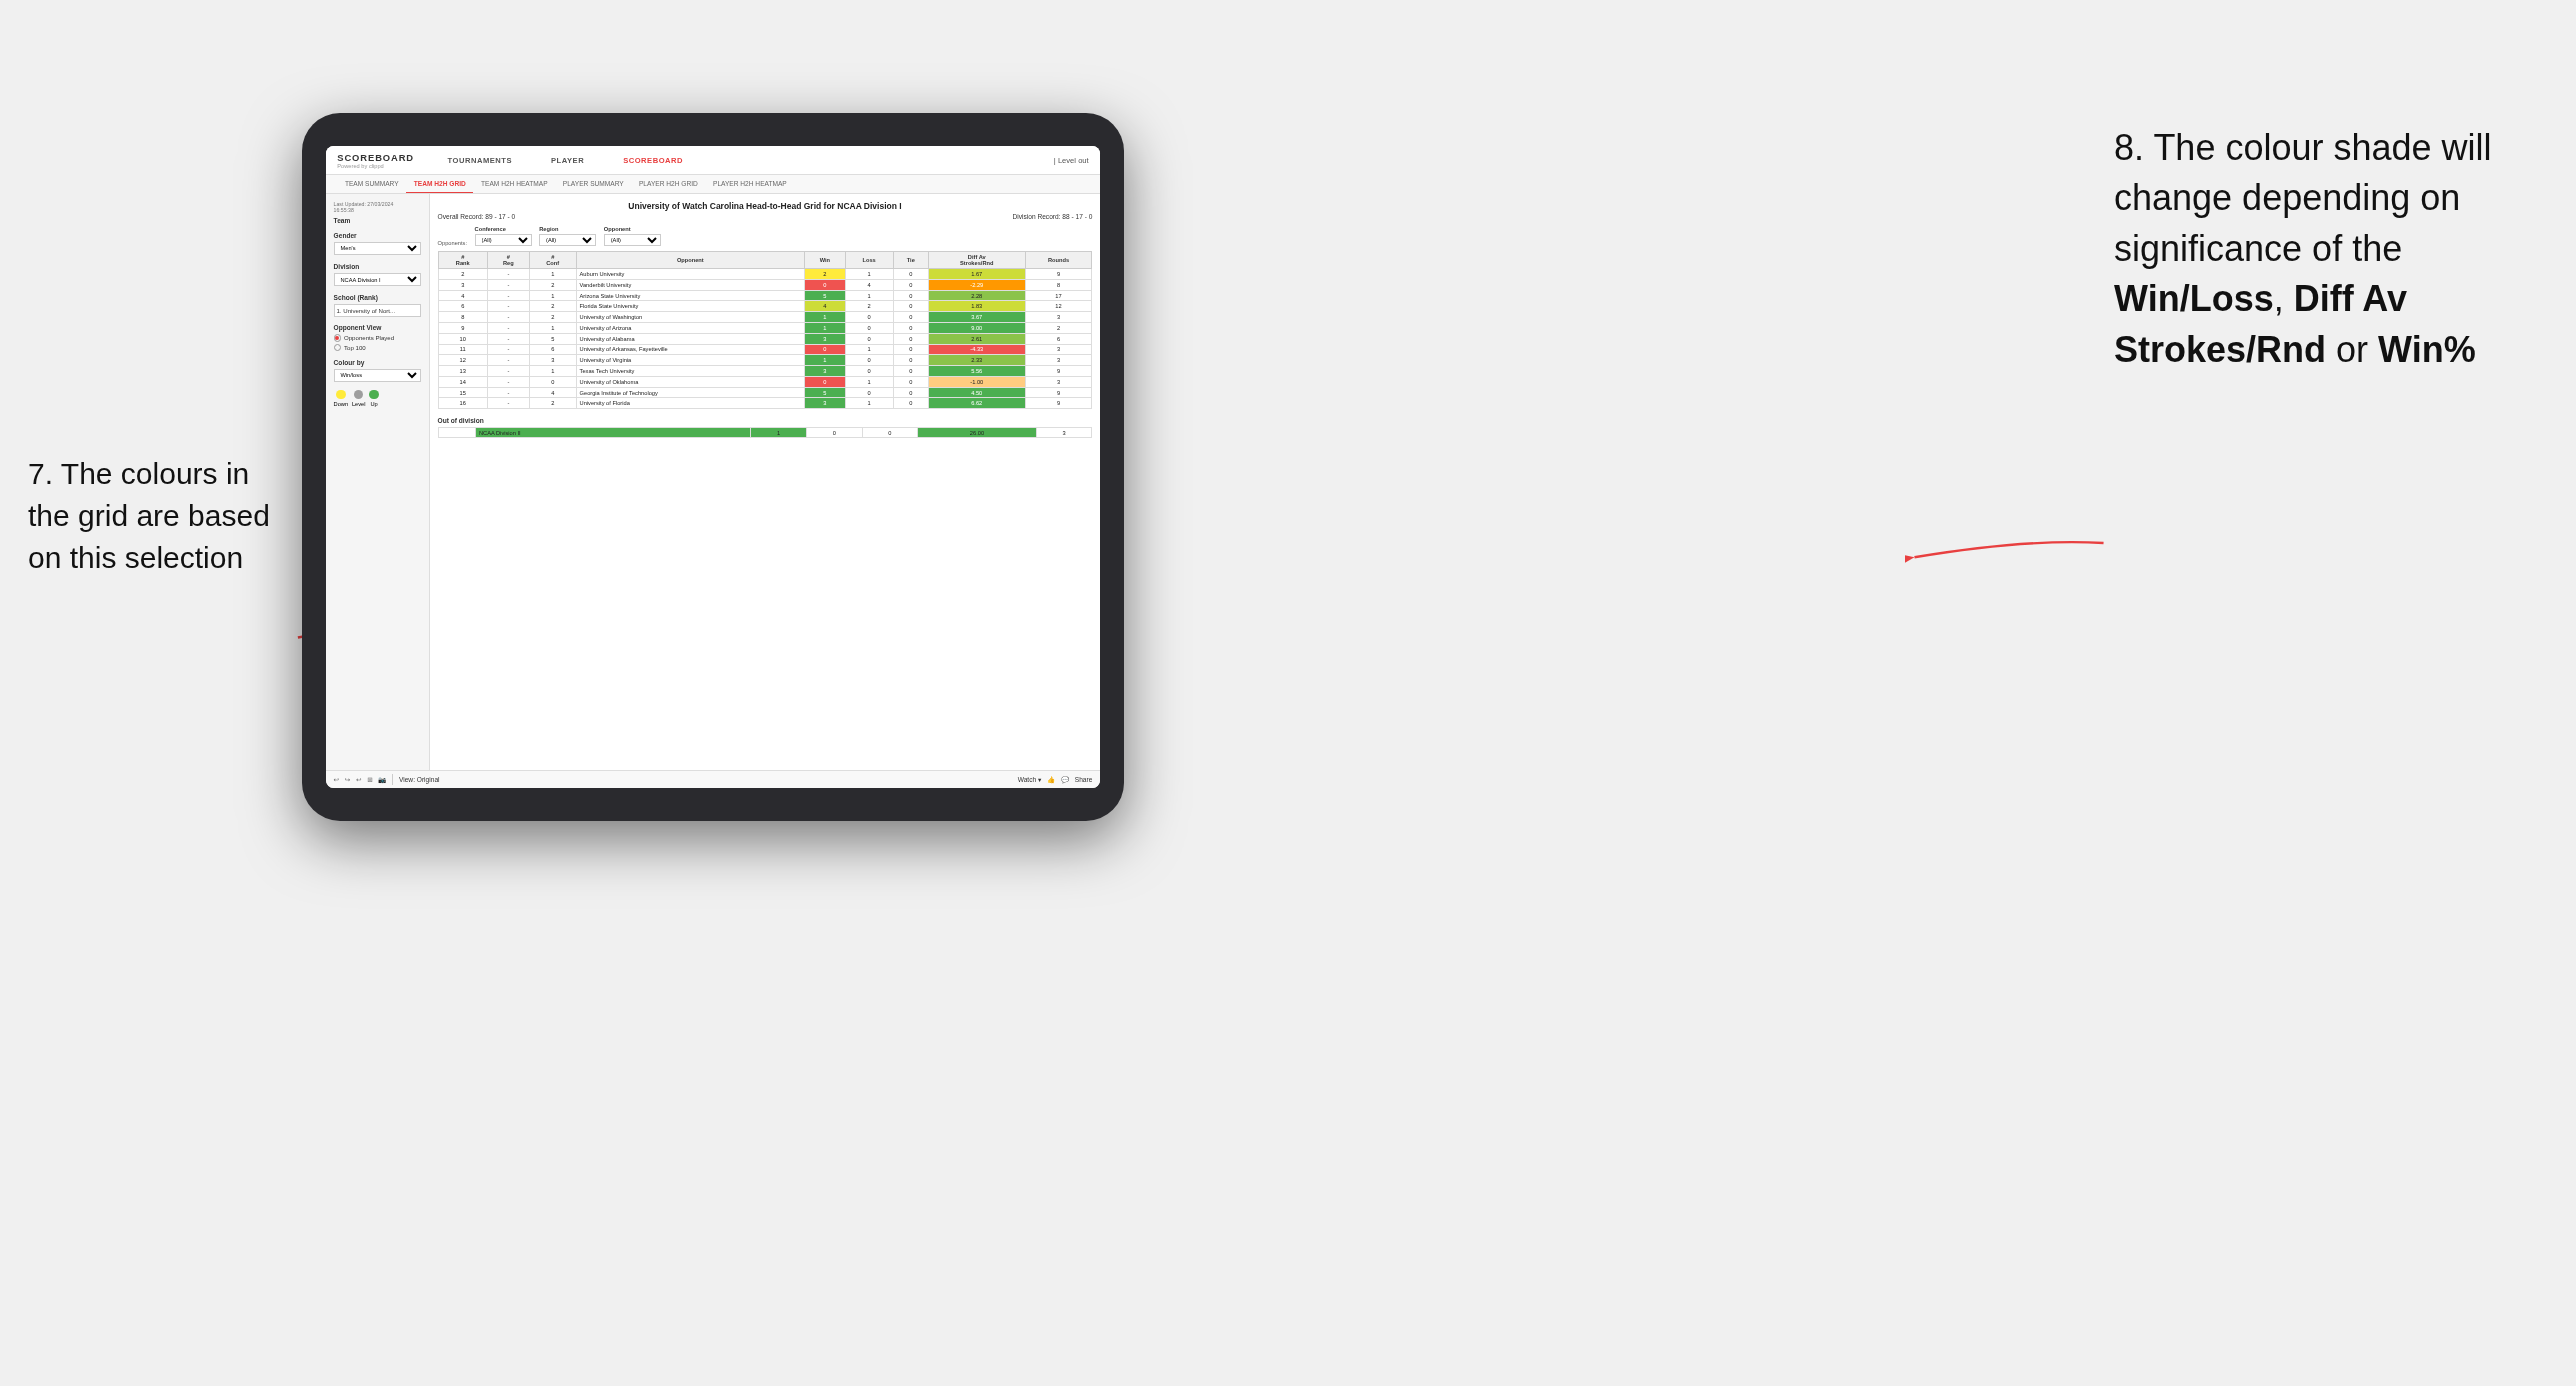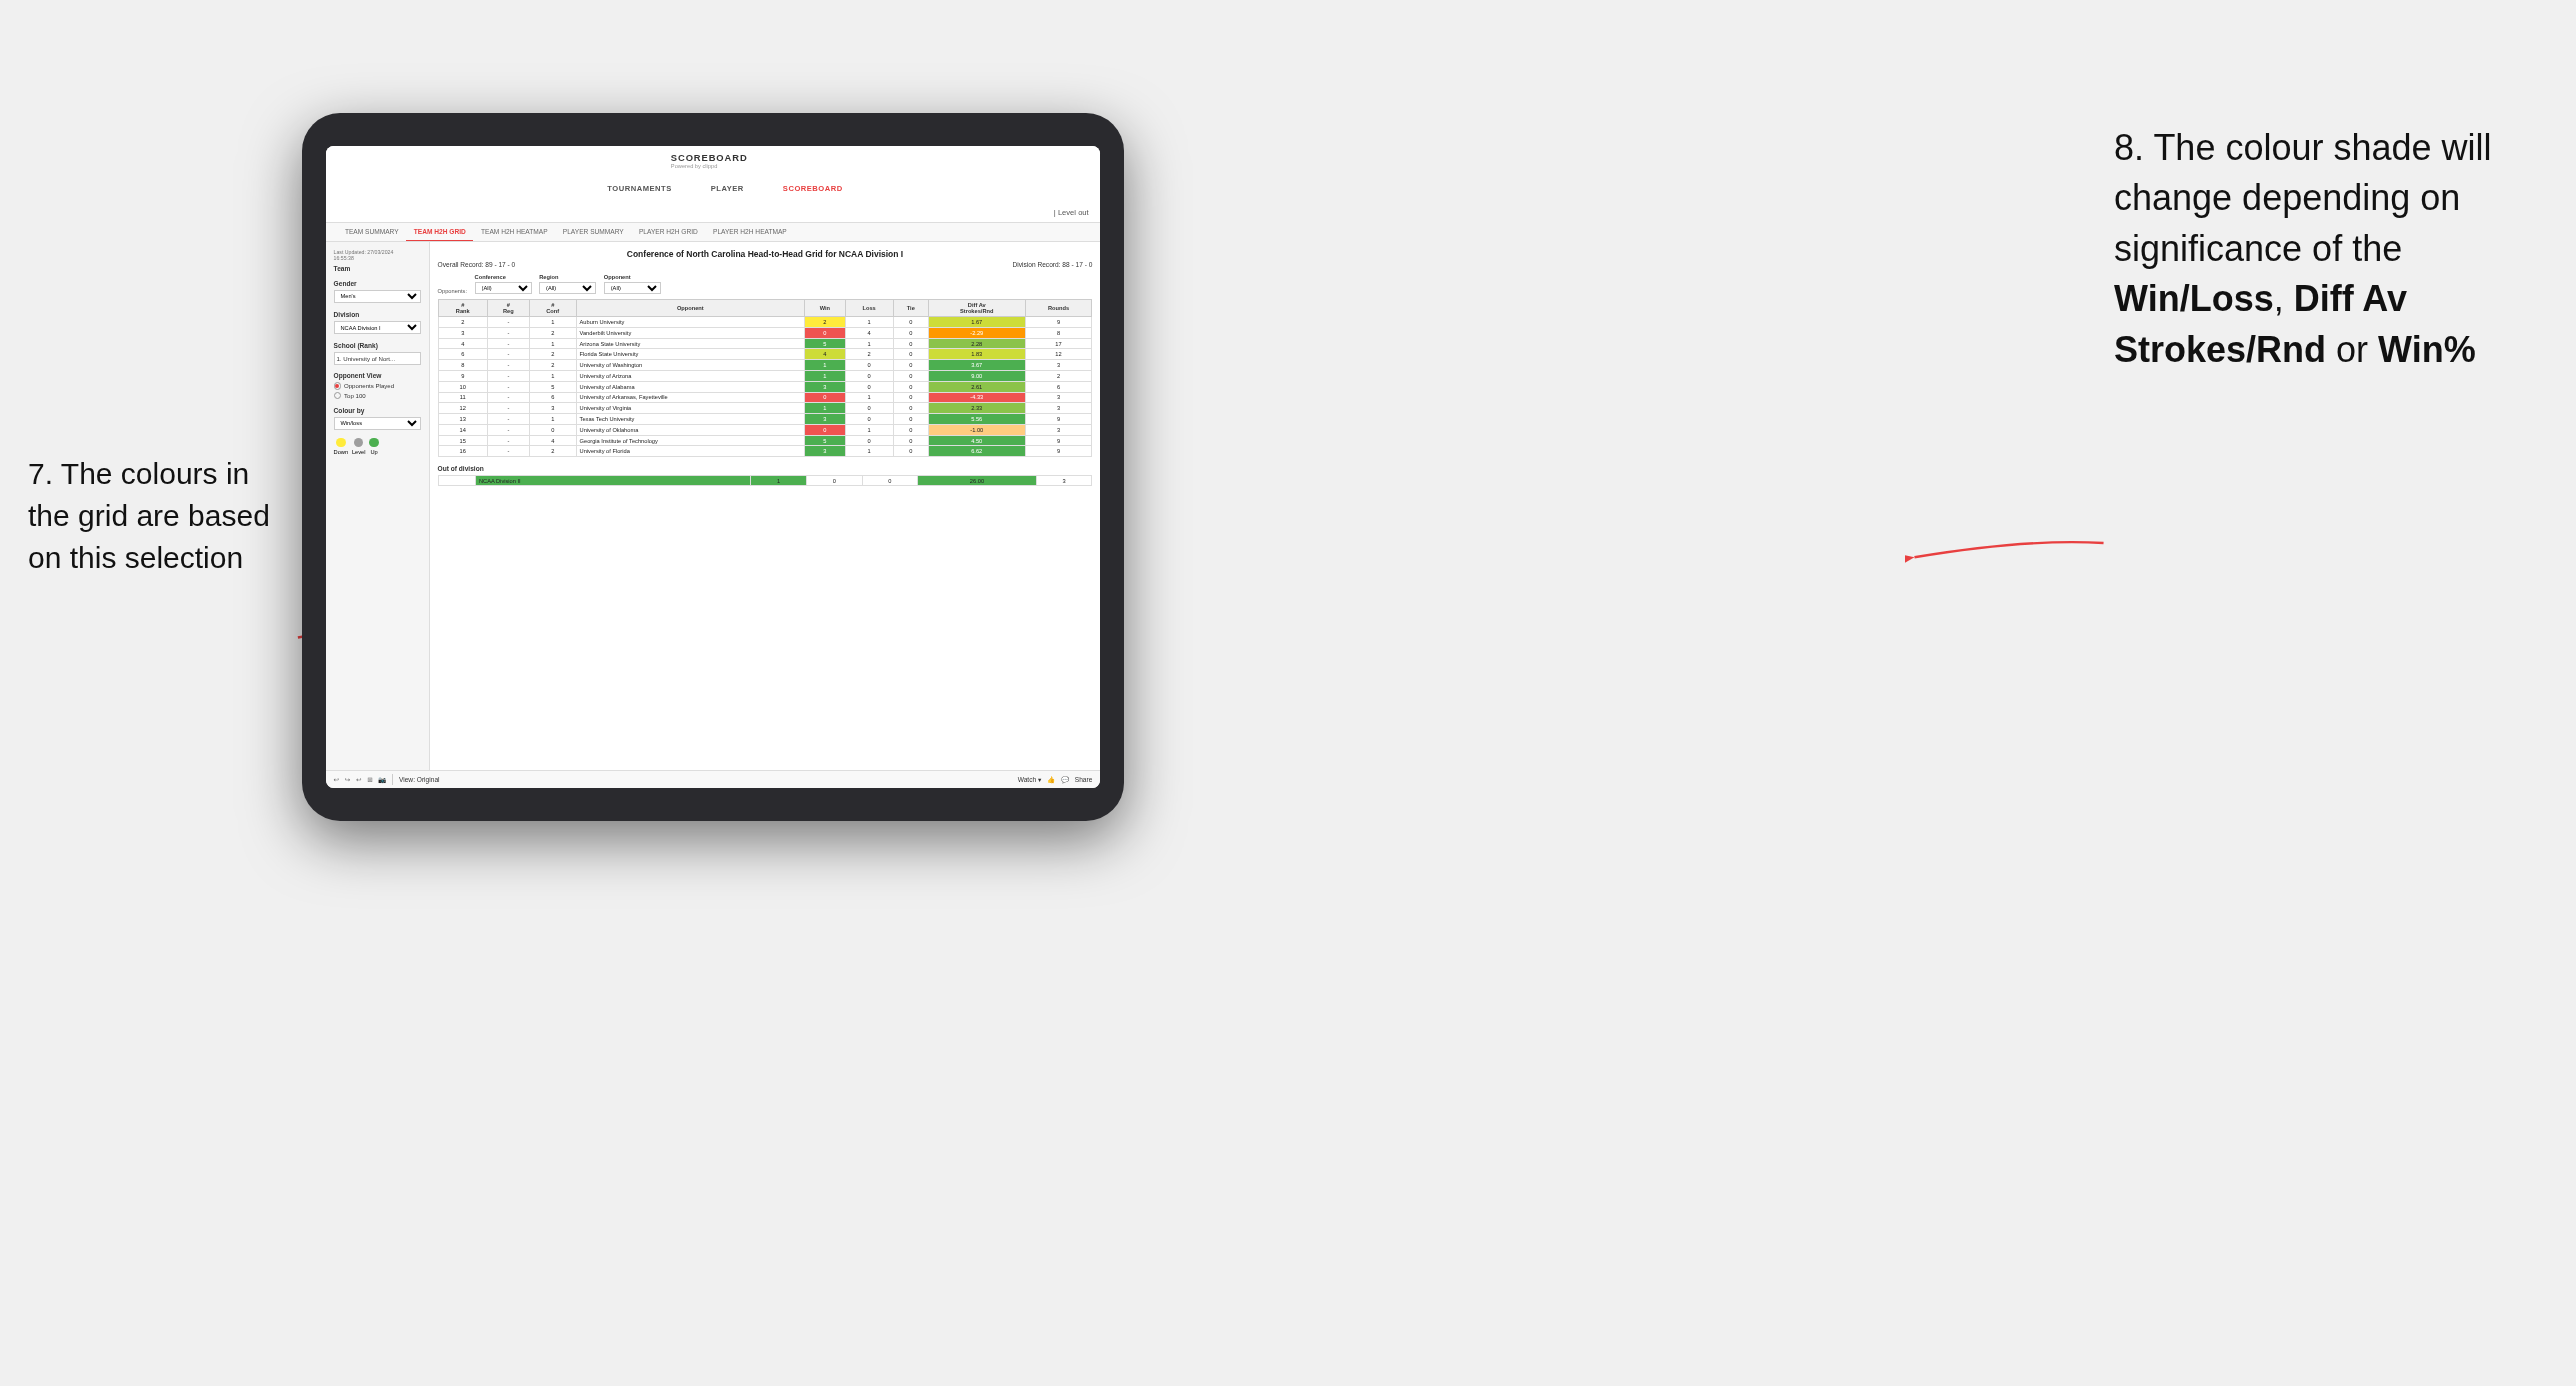--- a/index.html
+++ b/index.html
@@ -64,23 +64,22 @@
       flex-direction: column;
     }
 
     
     .nav-bar {
       background: #fff;
       border-bottom: 0.9px solid #ddd;
       display: flex;
       align-items: center;
       padding: 5.7px 11.3px;
-      gap: 15px;
+      gap: 2px;
       flex-shrink: 0;
-      flex-direction: column;
     }
 
     .logo-area {
       display: flex;
       flex-direction: column;
       margin-right: 7.6px;
     }
 
     .logo-text {
       font-size: 9.4px;
@@ -522,21 +521,21 @@
             <span>Level</span>
           </div>
           <div class="legend-item">
             <div class="legend-circle" style="background:#4caf50;"></div>
             <span>Up</span>
           </div>
         </div>
       </div>
 
       <div class="grid-area">
-        <div class="grid-title">Conference of North Carolina Head-to-Head Grid for NCAA Division I</div>
+        <div class="grid-title">University of Watch Carolina Head-to-Head Grid for NCAA Division I</div>
         <div class="grid-record">
           <span>Overall Record: 89 - 17 - 0</span>
           <span>Division Record: 88 - 17 - 0</span>
         </div>
 
         <div class="filter-row">
           <span class="opponents-label">Opponents:</span>
           <div class="filter-group">
             <span class="filter-label">Conference</span>
             <select class="filter-select">

